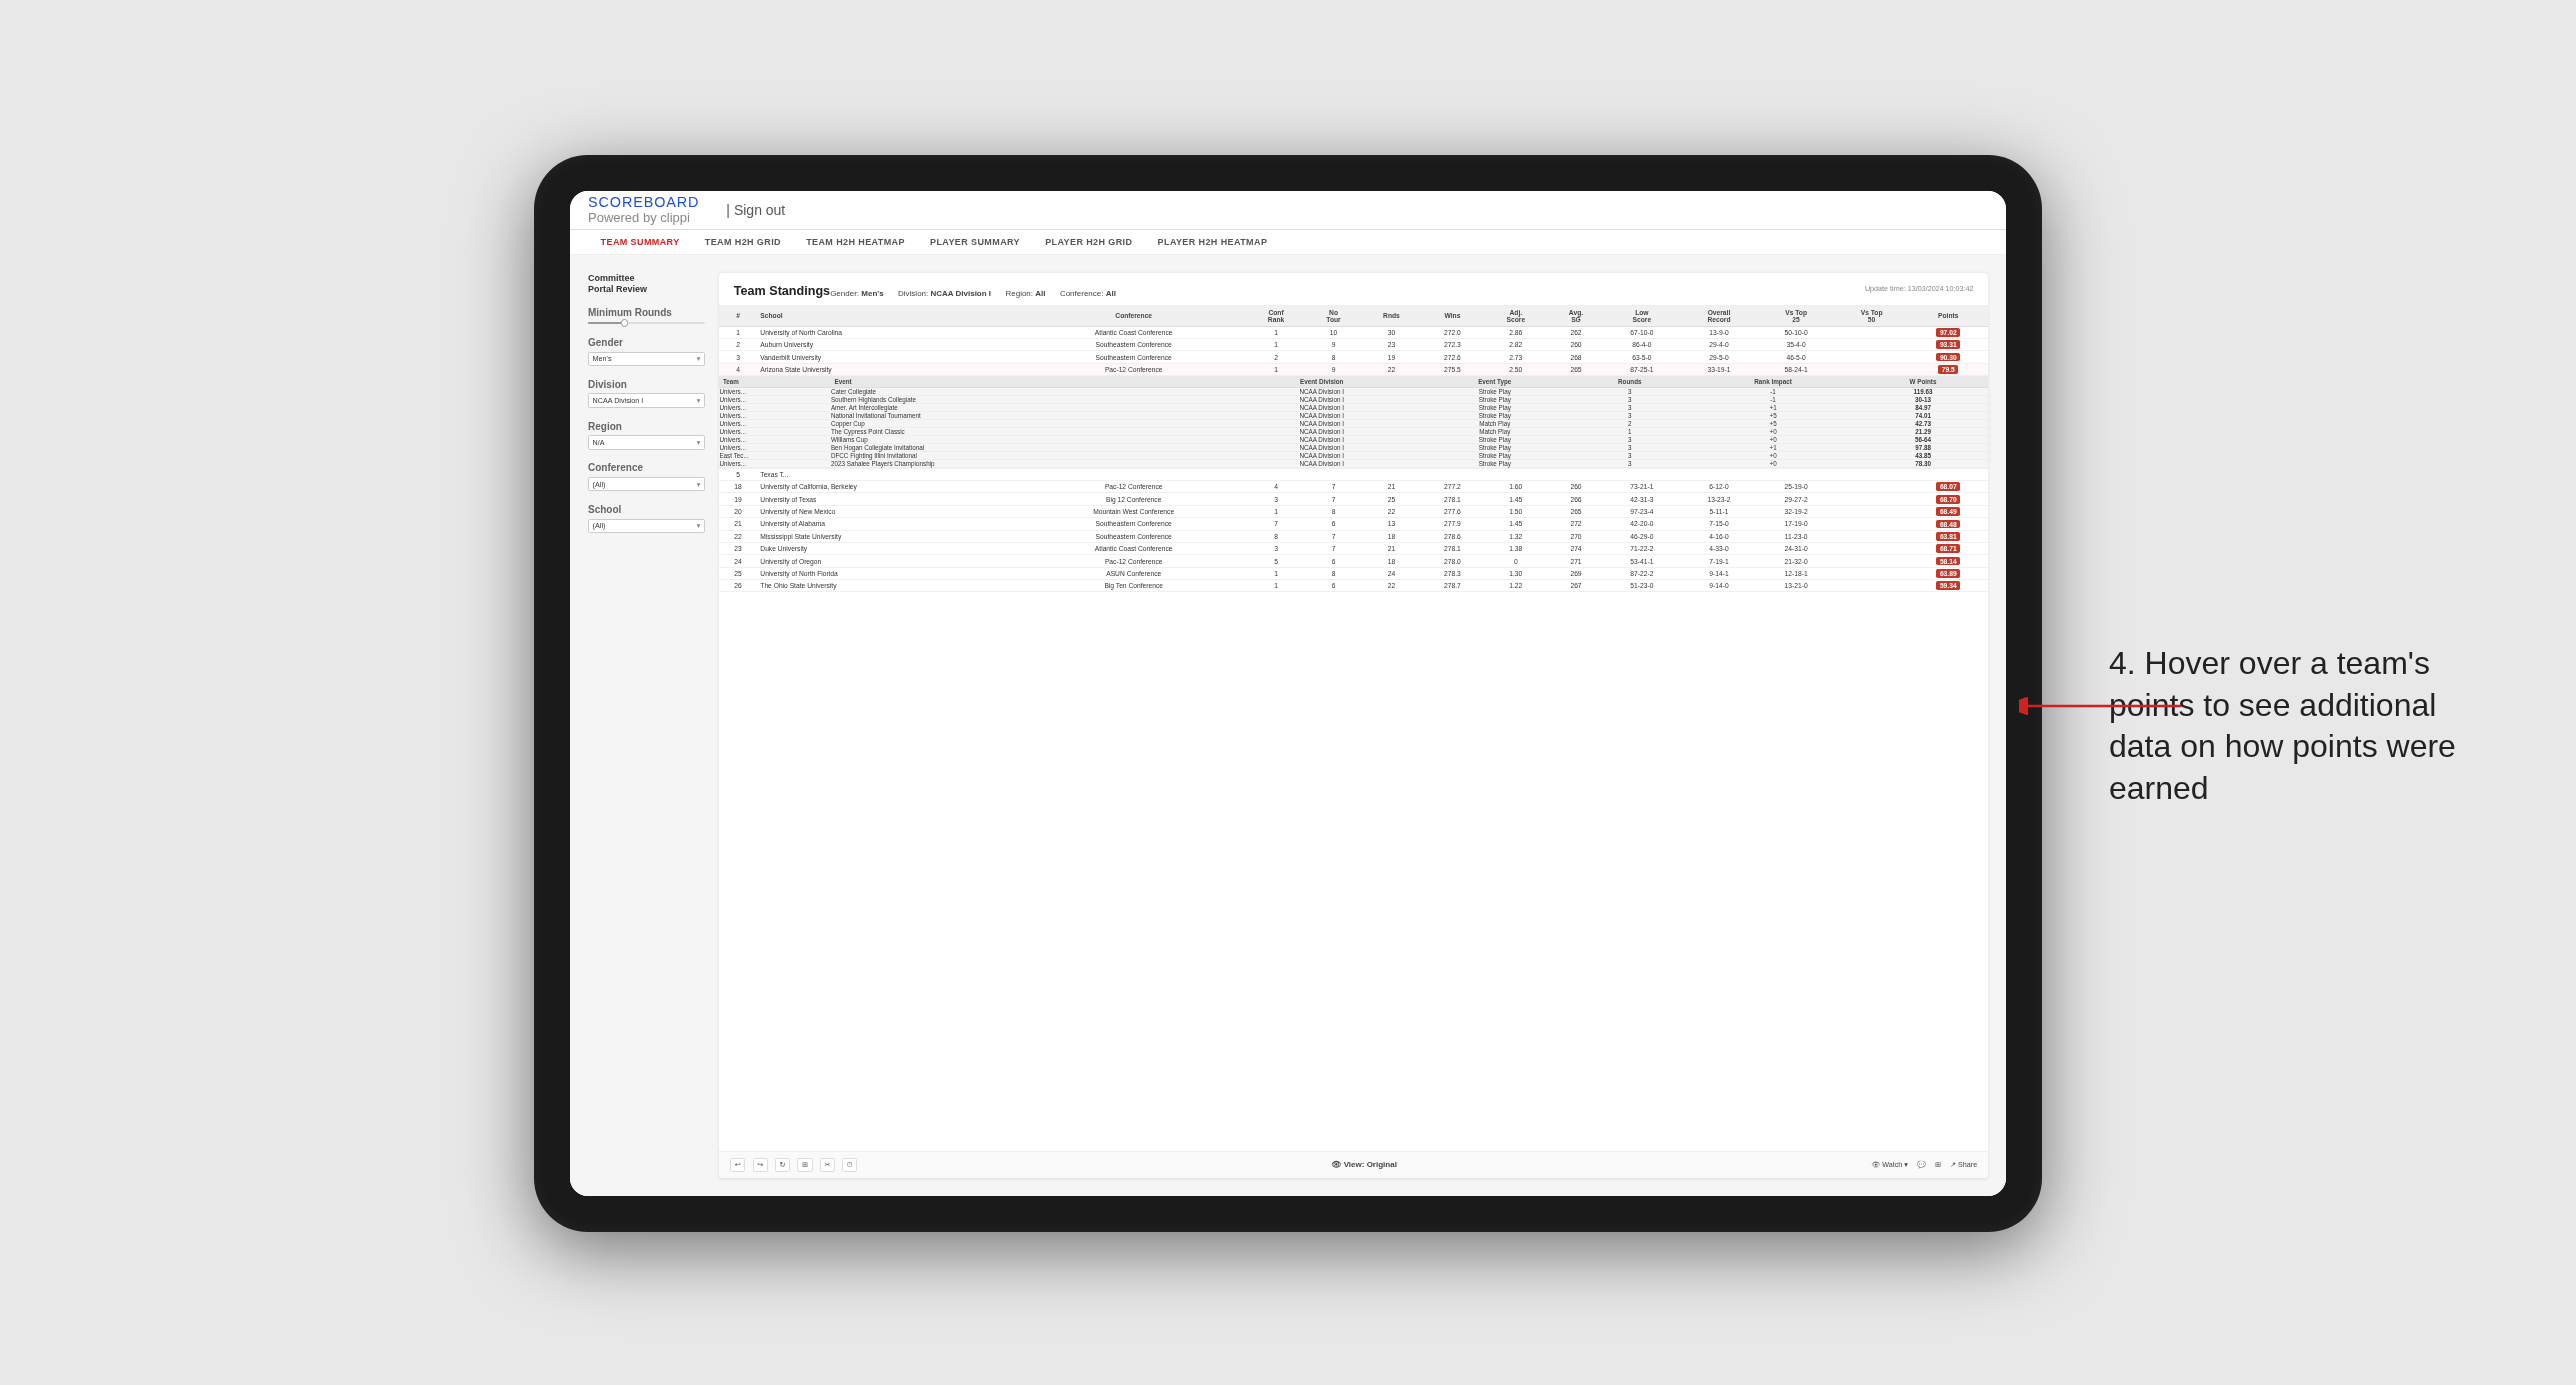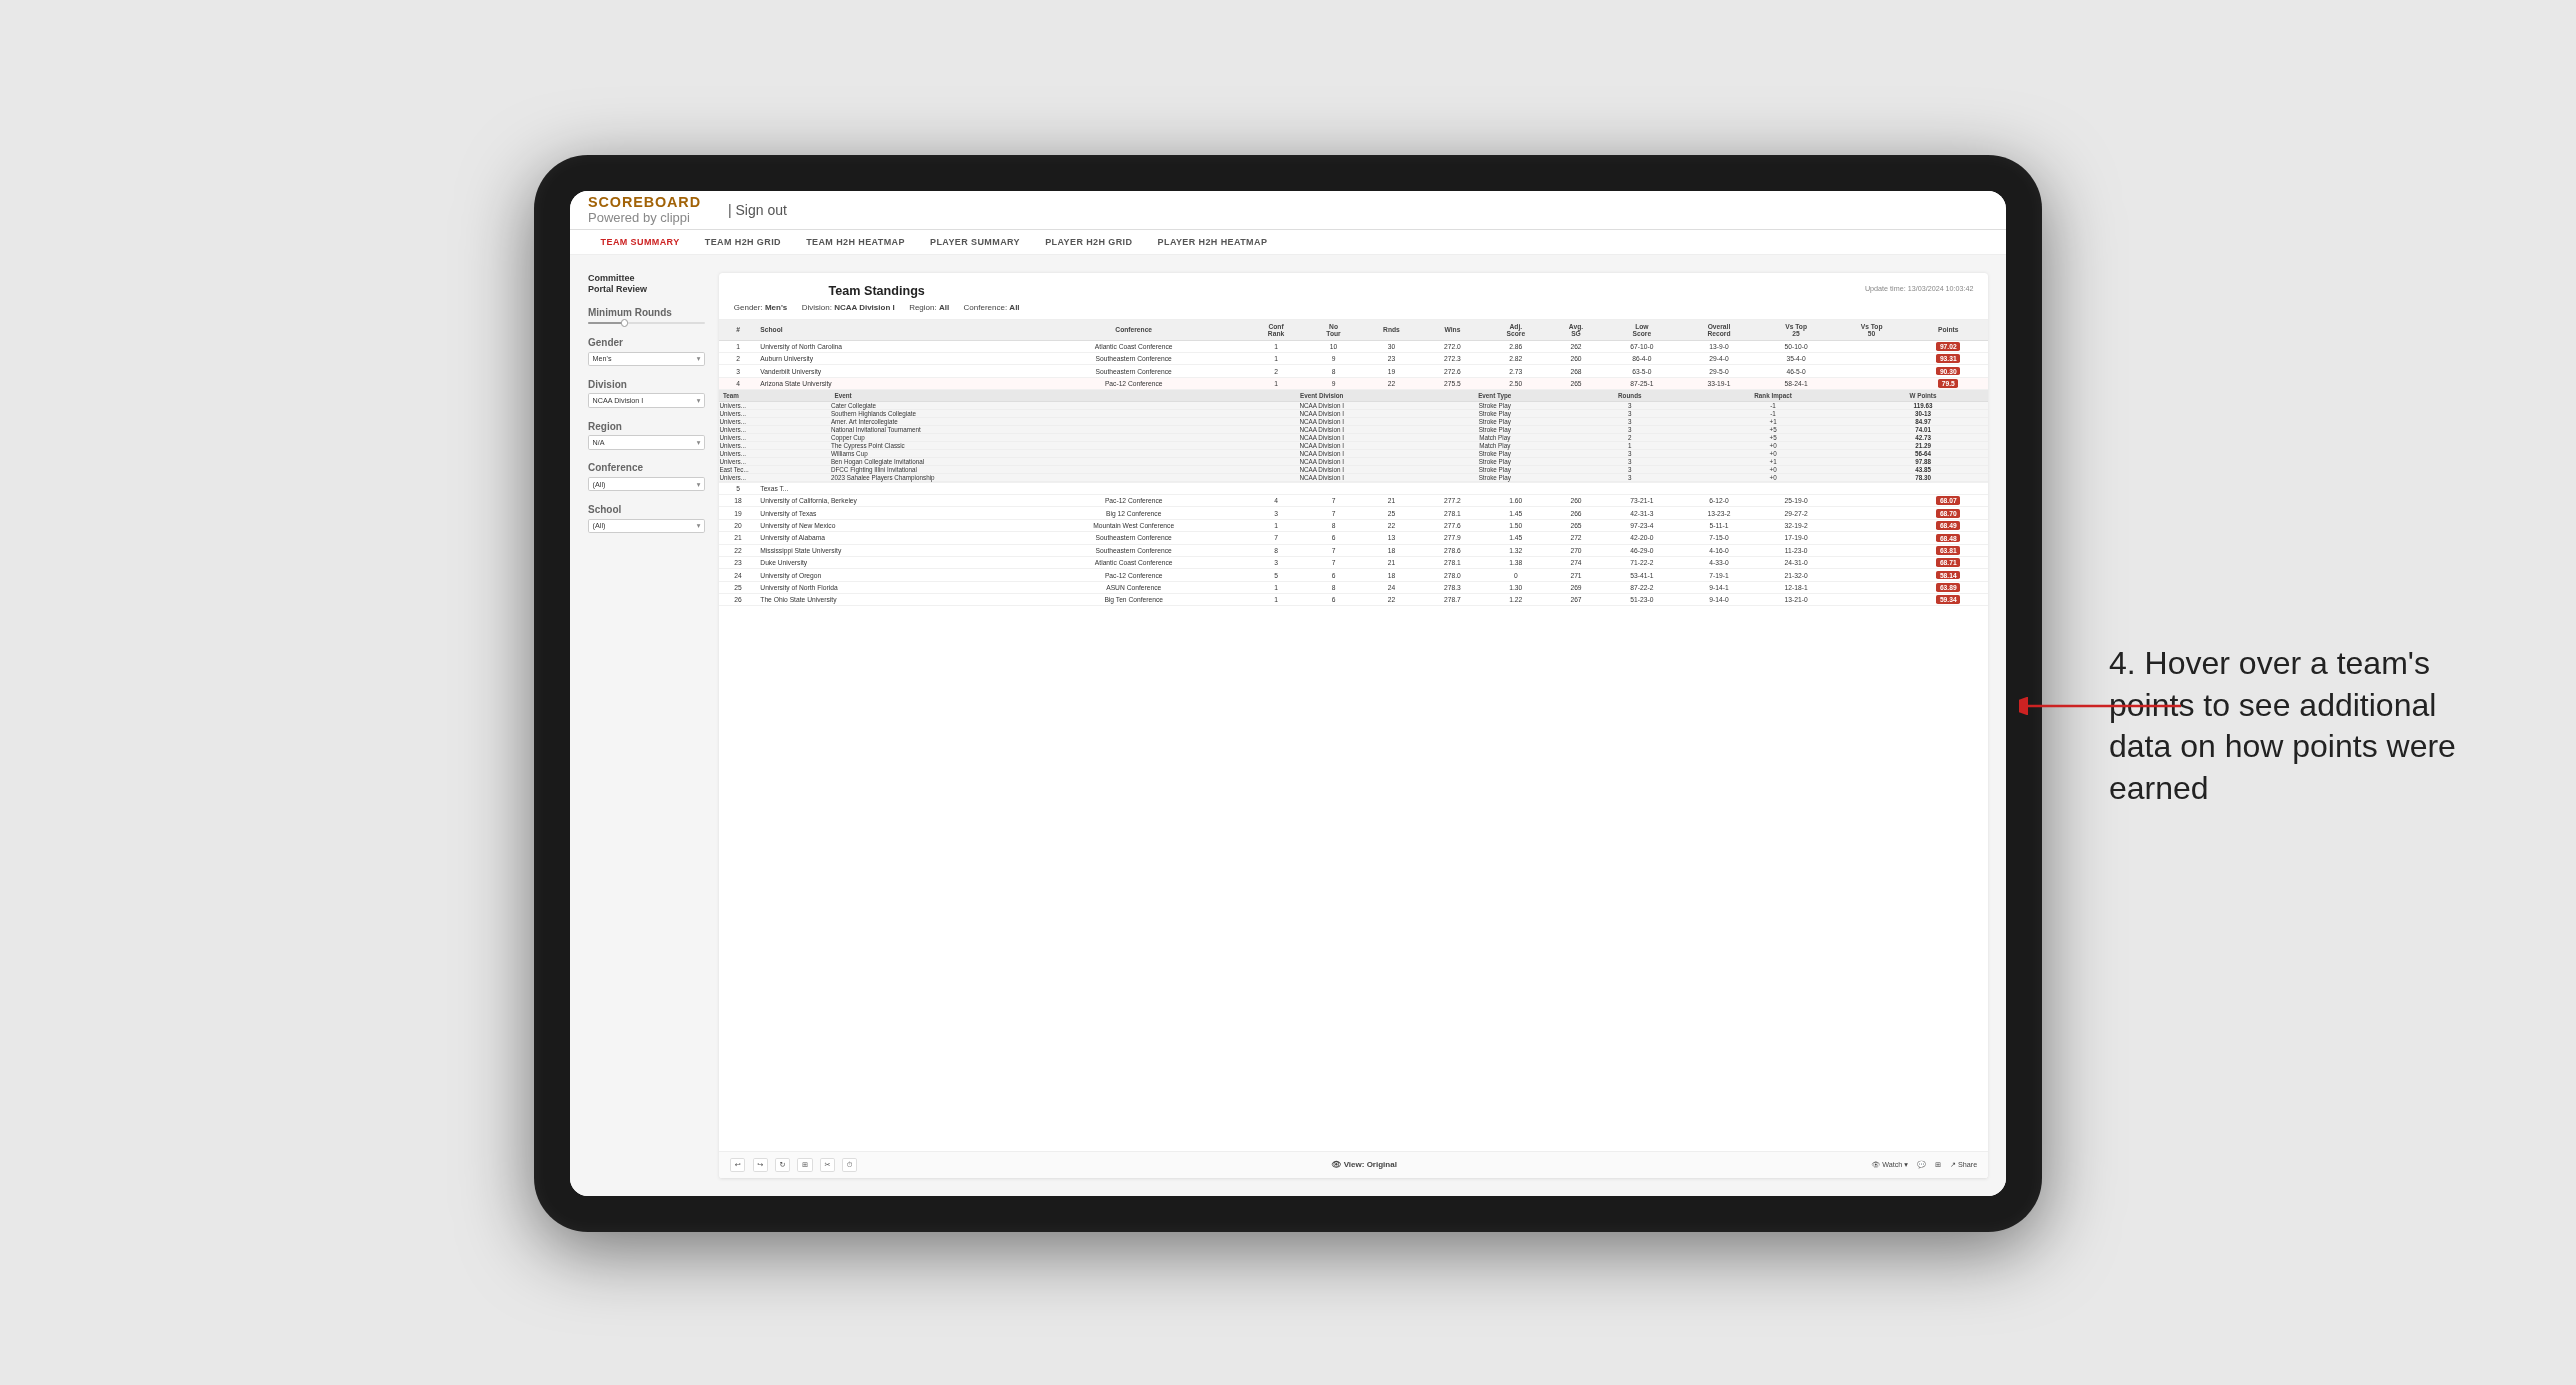--- a/index.html
+++ b/index.html
@@ -45,22 +45,22 @@
     }
 
     .logo-area {
       display: flex;
       flex-direction: column;
       margin-right: 27px;
     }
 
     .logo-text {
       font-size: 14.4px;
-      font-weight: 700;
-      color: #a16207;
+      font-weight: 400;
+      color: #1d4ed8;
       letter-spacing: 0.9px;
     }
 
     .logo-sub {
       font-size: 13px;
       color: #888;
     }
 
     .nav-items {
       display: flex;
@@ -201,22 +201,20 @@
     .report-header {
       display: flex;
       justify-content: space-between;
       align-items: flex-start;
       padding: 10.8px 14.4px 7.2px;
       border-bottom: 0.9px solid #eee;
     }
 
     .report-title-area {
       display: flex;
-      flex-direction: column;
-      text-align: center;
     }
 
     .report-title {
       font-size: 12.6px;
       font-weight: 700;
       color: #222;
     }
 
     .report-filters {
       display: flex;

